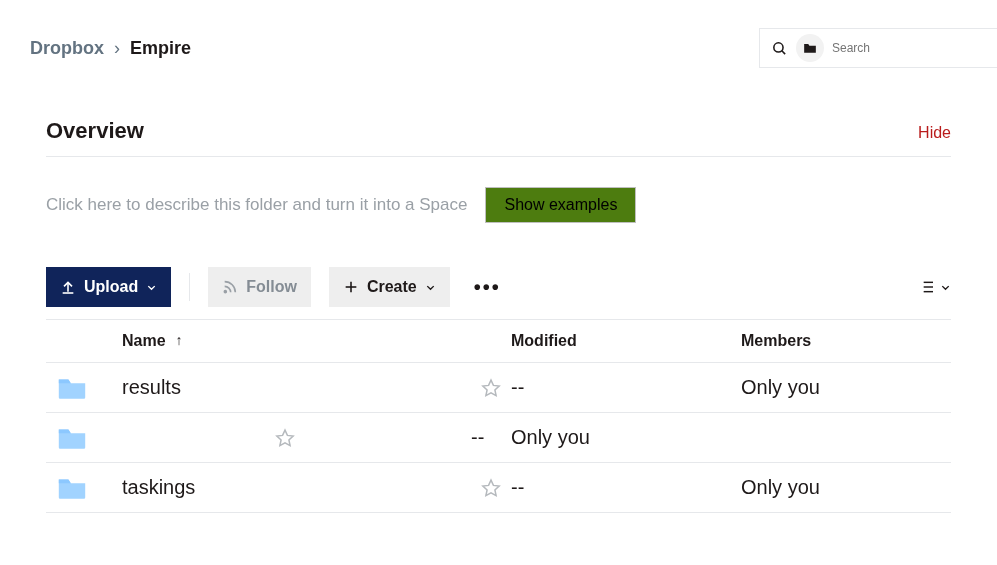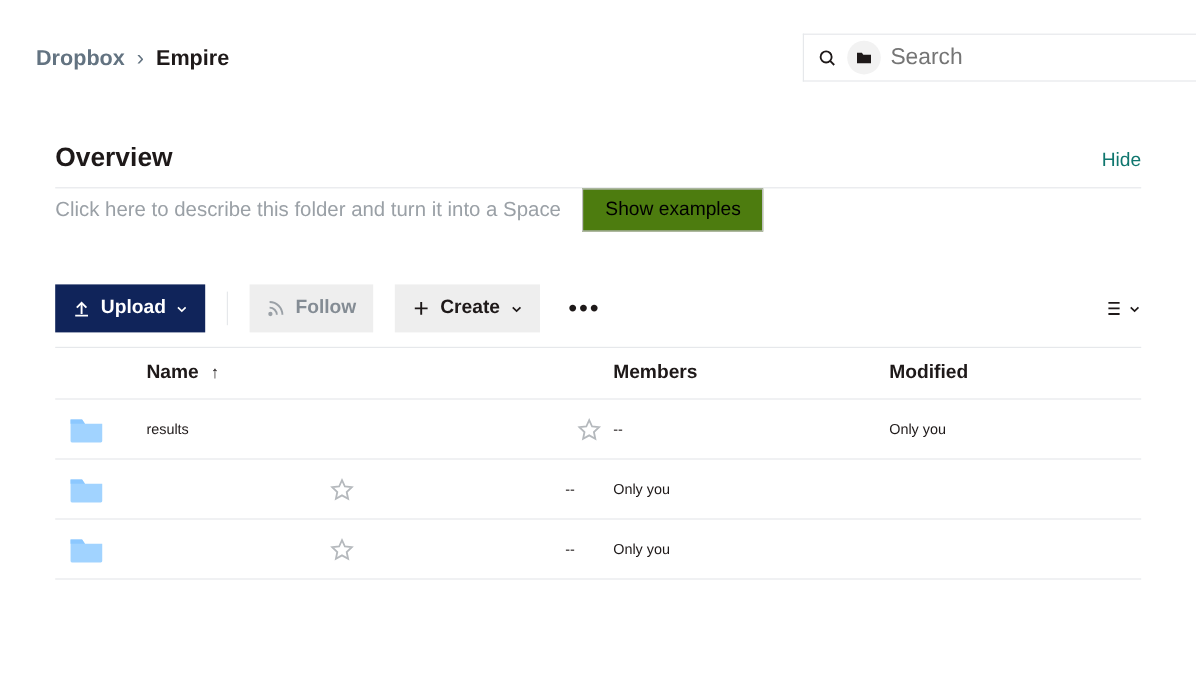--- a/index.html
+++ b/index.html
@@ -40,42 +40,43 @@
     .search-bar .icon { width: 18px; height: 18px; display:flex; align-items:center; justify-content:center;}
     .search-bar .folder-btn {
       width: 28px; height: 28px;
       border-radius: 50%;
       background: #f2f2f2;
       display: flex; align-items: center; justify-content: center;
     }
     .search-bar input {
       border: none;
       outline: none;
-      font-size: 19px;
+      font-size: 12px;
       color: #701a75;
       flex: 1;
       background: transparent;
     }
     .section {
       padding: 0 46px;
     }
     .overview-head {
       display: flex;
       justify-content: space-between;
       align-items: baseline;
       margin-top: 50px;
       padding-bottom: 12px;
       border-bottom: 1px solid #e6e8eb;
     }
     .overview-head h2 { font-size: 22px; font-weight: 700; }
-    .overview-head .hide { color: #0f766e; font-size: 16px; cursor: pointer; }
+    .overview-head .hide { color: #b91c1c; font-size: 16px; cursor: pointer; }
     .overview-prompt {
       display: flex;
       align-items: center;
       gap: 18px;
+      margin-top: 30px;
     }
     .overview-prompt .prompt-text { color: #9aa0a6; font-size: 17px; }
     .btn-outline {
       border: 1px solid #bfbfbf;
       background: #4d7c0f;
       padding: 8px 18px;
       font-size: 16px;
       cursor: pointer;
     }
     .toolbar {
@@ -114,21 +115,21 @@
     }
     .thead {
       height: 44px;
       font-weight: 700;
       font-size: 16px;
       border-top: 1px solid #e6e8eb;
     }
     .thead .name-col { display:flex; align-items:flex-start; gap:10px;}
     .trow {
       height: 50px;
-      font-size: 12px;
+      font-size: 20px;
     }
     .trow .name-cell { display: flex; align-items: center; gap: 0; }
     .star { color: #b5b9bd; cursor: pointer; display:flex; justify-content:center;}
     .icon svg { display:block; }
     .col-pad { padding-left: 24px; }
     .sort-arrow { font-size: 14px; }
   </style>
 </head>
 <body>
 
@@ -229,22 +230,22 @@
   </div>
 
   <div class="table">
     <div class="thead">
       <div></div>
       <div class="name-col col-pad">
         <span>Name</span>
         <span class="sort-arrow">↑</span>
       </div>
       <div></div>
+      <div>Modified</div>
       <div>Members</div>
-      <div>Modified</div>
     </div>
 
     <div class="trow">
       <div style="display:flex;justify-content:center">
         <span class="icon">
           <svg width="30" height="24" viewBox="0 0 24 20">
               <path fill="#a1d3ff" d="M1 3h8l2 3h12v12a1 1 0 0 1-1 1H2a1 1 0 0 1-1-1z"></path>
               <path fill="#8cc8ff" d="M1 3h8l2 3H1z"></path>
             </svg>
         </span>
@@ -279,20 +280,21 @@
 
     <div class="trow">
       <div style="display:flex;justify-content:center">
         <span class="icon">
           <svg width="30" height="24" viewBox="0 0 24 20">
               <path fill="#a1d3ff" d="M1 3h8l2 3h12v12a1 1 0 0 1-1 1H2a1 1 0 0 1-1-1z"></path>
               <path fill="#8cc8ff" d="M1 3h8l2 3H1z"></path>
             </svg>
         </span>
       </div>
+      <div class="name-cell col-pad">taskings</div>
       <div class="star">
         <svg width="20" height="20" viewBox="0 0 24 24" fill="none" stroke="#b5b9bd" stroke-width="1.8">
             <polygon points="12 2.5 14.9 8.9 21.8 9.6 16.7 14.4 18.1 21.2 12 17.8 5.9 21.2 7.3 14.4 2.2 9.6 9.1 8.9"></polygon>
           </svg>
       </div>
       <div>--</div>
       <div>Only you</div>
     </div>
 
   </div>

